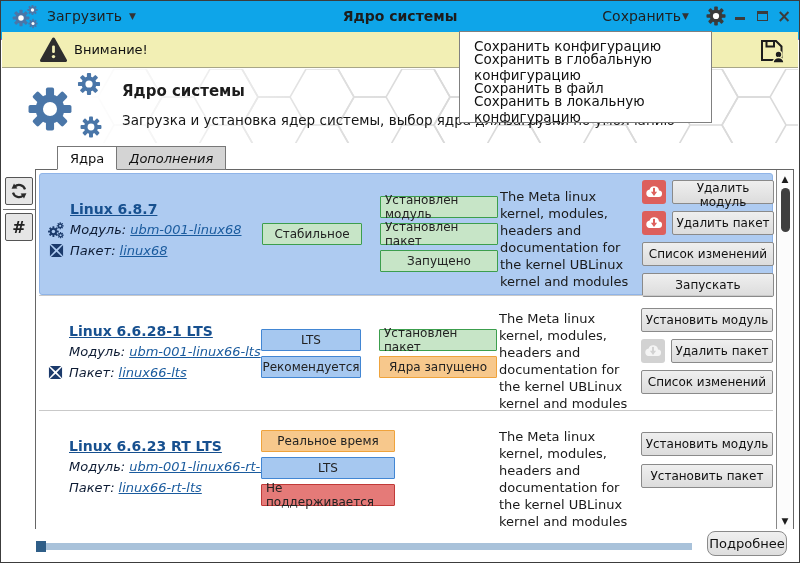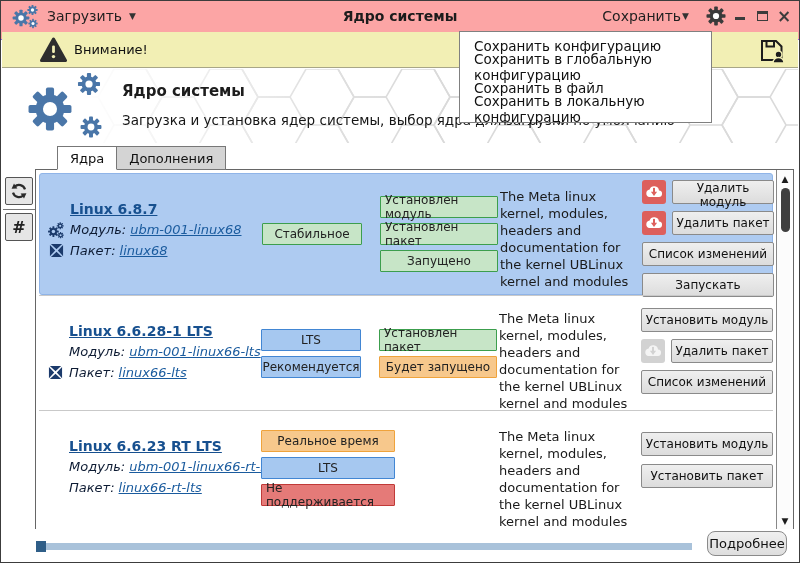--- a/index.html
+++ b/index.html
@@ -1,21 +1,21 @@
 <!DOCTYPE html>
 <html><head>
 <meta charset="utf-8">
 <style>
   * { margin:0; padding:0; box-sizing:border-box; }
   html,body { width:800px; height:563px; }
   body { font-family:"DejaVu Sans", sans-serif; background:#fff; position:relative; overflow:hidden; }
   .window { position:absolute; inset:0; border:1px solid #3c3c3c; background:#fff; }
 
   
-  .topbar { position:absolute; left:0; top:0; width:100%; height:39px; background:#fca5a5; border-bottom:1px solid #8b5cf6; }
+  .topbar { position:absolute; left:0; top:0; width:100%; height:39px; background:#0ea5e9; border-bottom:1px solid #8b5cf6; }
   .appicon { position:absolute; left:10px; top:1px; }
   .menu-load { position:absolute; left:46px; top:0; height:30px; display:flex; align-items:center; gap:7px; font-size:14px; color:#1f1f1f; cursor:default; }
   .menu-save { position:absolute; right:110px; top:0; height:30px; display:flex; align-items:center; gap:1px; font-size:14px; color:#1f1f1f; }
   .ddarrow { font-size:9px; color:#333; }
   .tb-title { position:absolute; left:0; right:0; top:0; height:30px; display:flex; align-items:center; justify-content:center; font-size:14px; font-weight:bold; color:#1c1c1c; }
   .gearbtn { position:absolute; right:72px; top:4px; }
   .winctl { position:absolute; right:8px; top:0; height:30px; display:flex; align-items:center; gap:8px; }
   .wc { width:14px; height:14px; display:flex; align-items:center; justify-content:center; }
   .wc-min i { display:block; width:10px; height:3px; background:#3c3c3c; margin-top:4px; }
   .wc-max i { display:block; width:11px; height:10px; border:1.5px solid #3c3c3c; border-top:3px solid #3c3c3c; }
@@ -31,21 +31,21 @@
   .banner { position:absolute; left:1px; right:1px; top:68px; height:74px; background:#fff; overflow:hidden; }
   .hexbg { position:absolute; inset:0; }
   .hexfade { position:absolute; inset:0; background:linear-gradient(90deg,#fff 0 10%,rgba(255,255,255,.65) 22%,rgba(255,255,255,.15) 40%,rgba(255,255,255,0) 55%); }
   .banner-gears { position:absolute; left:8px; top:0; }
   .banner-title { position:absolute; left:120px; top:13px; font-size:15px; font-weight:bold; color:#1d1d1d; }
   .banner-sub { position:absolute; left:120px; top:43px; font-size:13.5px; color:#151515; }
 
   
   .tabs { position:absolute; left:56px; top:145px; height:24px; display:flex; z-index:5; }
   .tab { height:24px; padding:0 12px; display:flex; align-items:center; font-size:13px; color:#111; border:1px solid #777; background:#d4d4d4; cursor:default; }
-  .tab + .tab { border-left:none; }
+  .tab + .tab { border-left:none;font-style:italic; }
   .tab.active { background:#fff; border-bottom:1px solid #fff; }
 
   
   .sidebtn { position:absolute; left:4px; width:28px; height:28px; background:#e6e6e6; border:1px solid #555; border-radius:2px; display:flex; align-items:center; justify-content:center; }
   .sb-refresh { top:176px; }
   .sb-sep { position:absolute; left:2px; top:207.5px; width:32px; height:1px; background:#777; }
   .sb-hash { top:212px; font-size:16px; font-weight:bold; color:#222; }
 
   
   .list { position:absolute; left:34px; top:168px; width:759px; height:362px; border:1px solid #666; background:#fff; }
@@ -416,21 +416,21 @@
               <span class="klabel">Пакет:</span>
               <span class="klink">linux66-lts</span>
             </div>
           </div>
           <div class="badge-col c0">
             <div class="badge b-blue">LTS</div>
             <div class="badge b-blue">Рекомендуется</div>
           </div>
           <div class="badge-col c1">
             <div class="badge b-green">Установлен пакет</div>
-            <div class="badge b-orange">Будет запущено</div>
+            <div class="badge b-orange">Ядра запущено</div>
           </div>
           <div class="kdesc">The Meta linux kernel, modules, headers and documentation for the kernel UBLinux kernel and modules</div>
           <div class="actions">
             <div class="action-row">
               <button class="act-btn">Установить модуль</button>
             </div>
             <div class="action-row">
               <span class="iconbox gray">
                 <svg width="20" height="20" viewBox="0 0 22 22">
     <path d="M6 16.5 h10 a3.6 3.6 0 0 0 .5 -7.2 A5.3 5.3 0 0 0 6.2 8.2 A4.2 4.2 0 0 0 6 16.5 Z" fill="#f4f4f4"></path>

